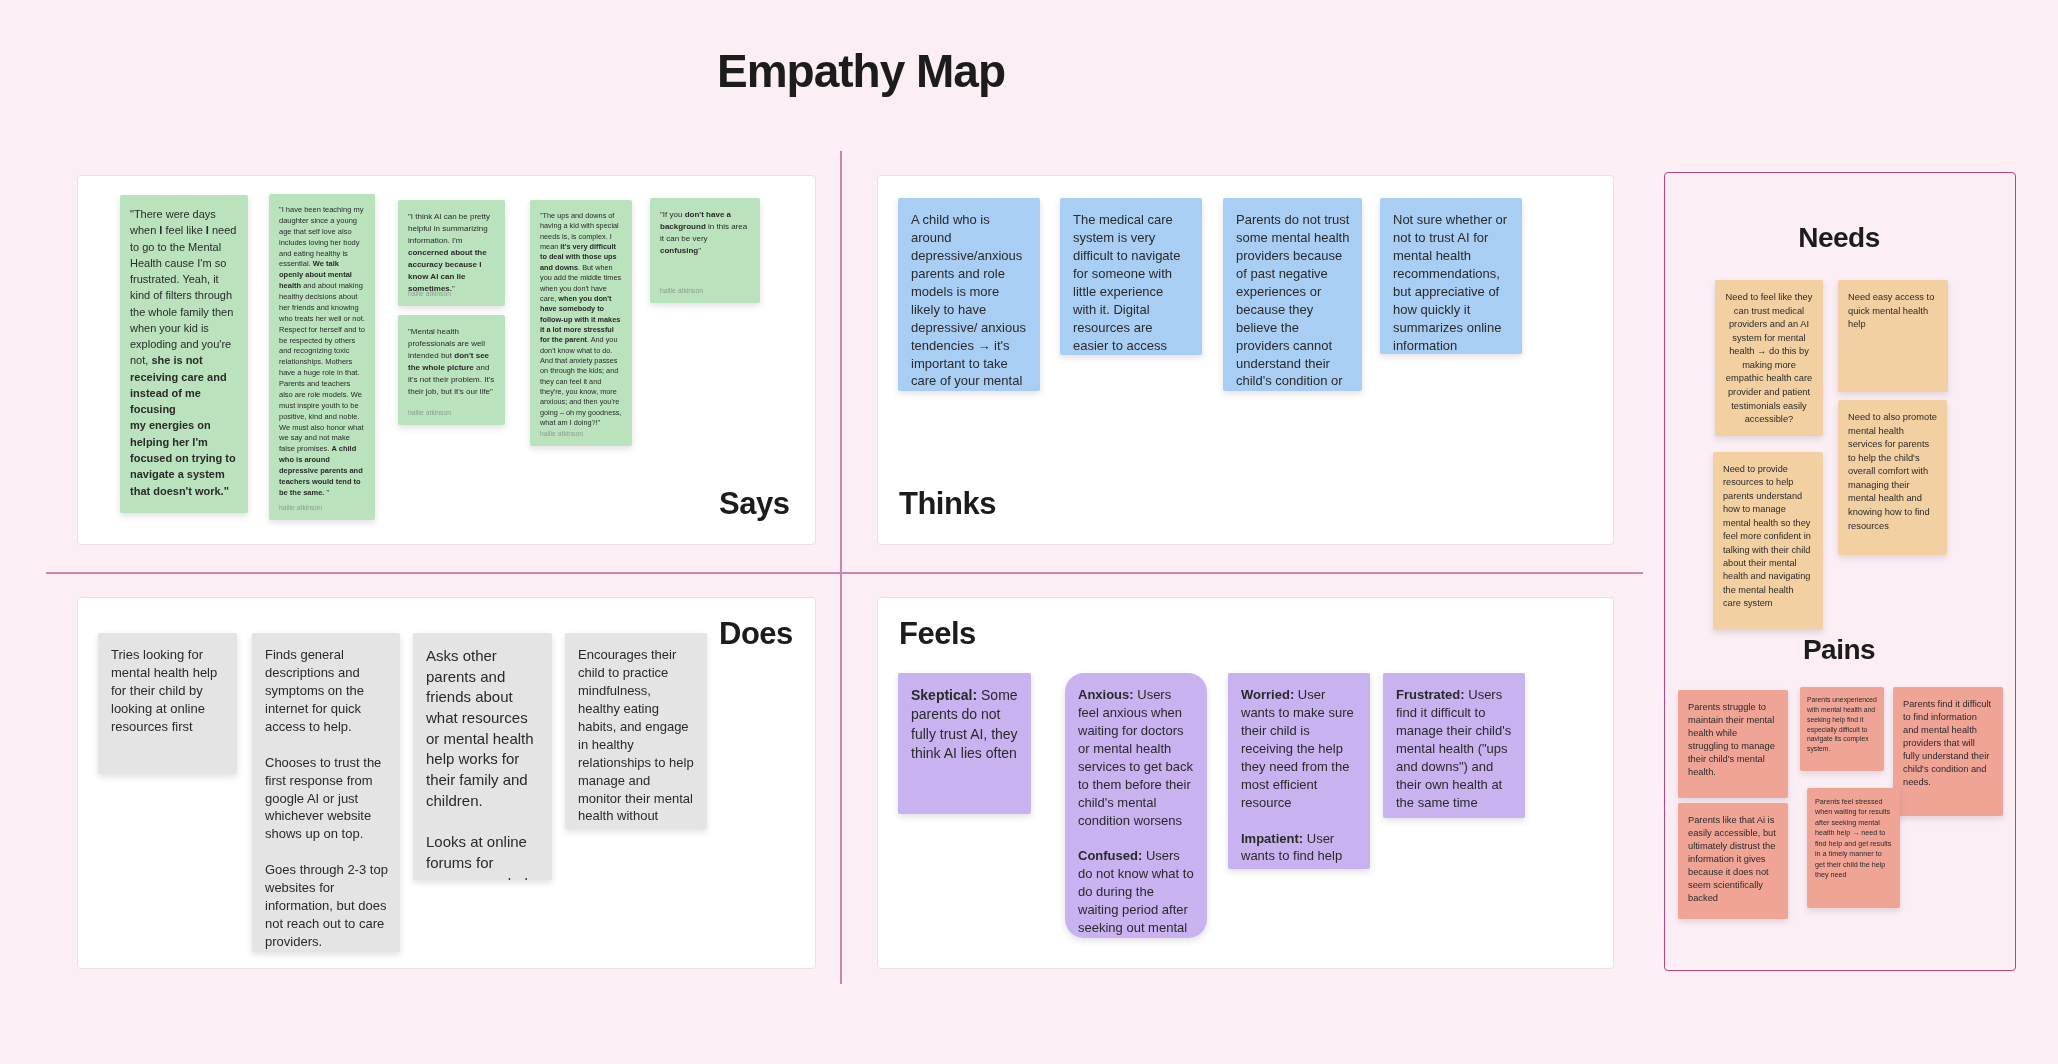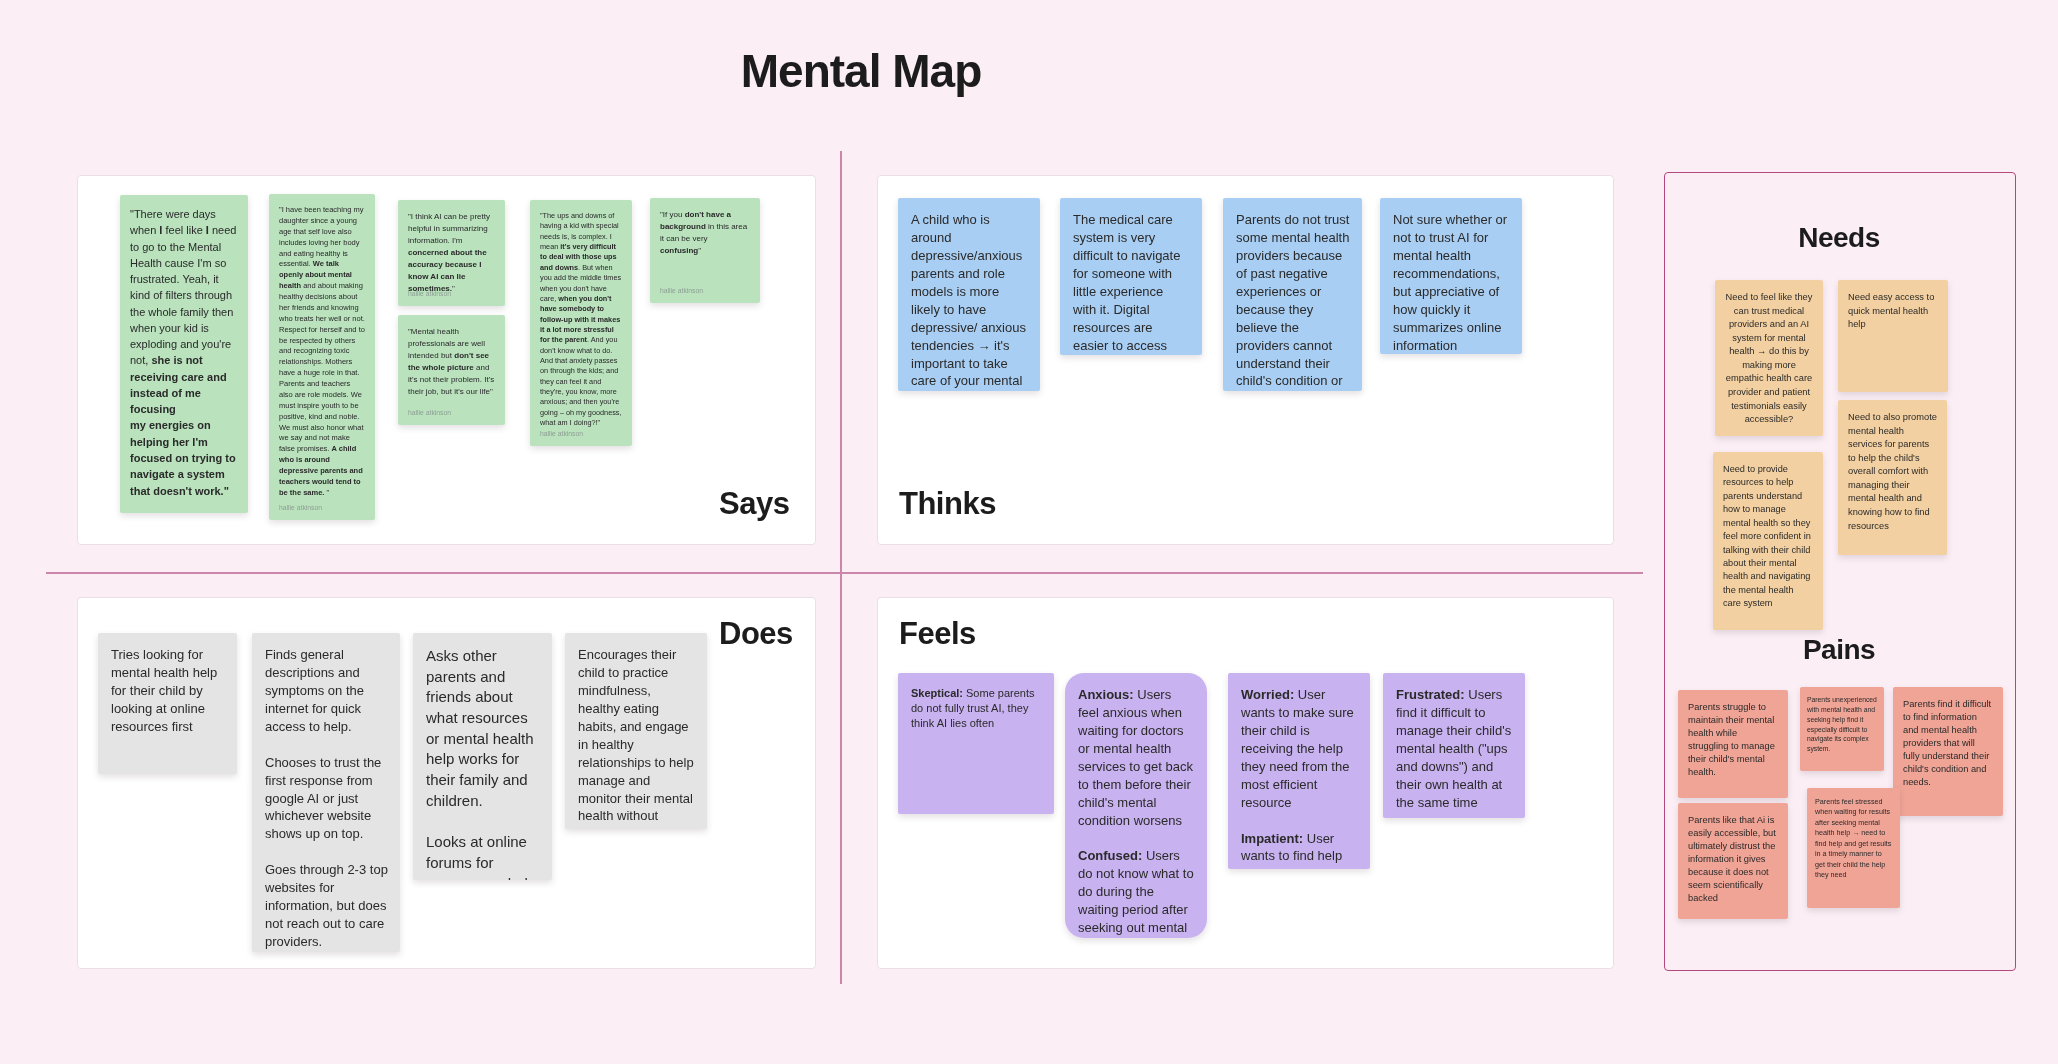--- a/index.html
+++ b/index.html
@@ -44,21 +44,21 @@
   .author{
     position:absolute;left:10px;bottom:7px;font-size:6.8px;color:var(--author,#8f9f95);
     font-weight:400;
   }
 </style>
 </head>
 <body>
 
 <div class="board">
 
-  <div class="title">Mental Map</div>
+  <div class="title">Empathy Map</div>
 
   <div class="divider" style="left:840px;top:151px;width:2px;height:833px;"></div>
   <div class="divider" style="left:46px;top:572px;width:1597px;height:2px;"></div>
 
   <div class="quad" style="left:77px;top:175px;width:737px;height:368px;"></div>
   <div class="quad-label" style="left:719px;top:486px;">Says</div>
 
   <div class="note green" style="left:120px;top:195px;width:128px;height:318px;font-size:11px;line-height:1.48;">
     <div>"There were days when <b>I</b> feel like <b>I</b> need to go to the Mental Health cause I'm so frustrated. Yeah, it kind of filters through the whole family then when your kid is exploding and you're not, <b>she is not receiving care and instead of me focusing<br>my energies on helping her I'm focused on trying to navigate a system that doesn't work."</b></div>
   </div>
@@ -111,21 +111,21 @@
   <div class="note gray lg" style="left:413px;top:633px;width:139px;height:247px;font-size:15px;">
     <div>Asks other parents and friends about what resources or mental health help works for their family and children.<br><br>Looks at online forums for anonymous help from other care providers and mental health professionals.</div>
   </div>
   <div class="note gray lg" style="left:565px;top:633px;width:142px;height:196px;font-size:13px;">
     <div>Encourages their child to practice mindfulness, healthy eating habits, and engage in healthy relationships to help manage and monitor their mental health without looking for extra resources.</div>
   </div>
 
   <div class="quad" style="left:877px;top:597px;width:735px;height:370px;"></div>
   <div class="quad-label" style="left:899px;top:616px;">Feels</div>
 
-  <div class="note purple lg" style="left:898px;top:673px;width:156px;height:141px;font-size:11px;">
+  <div class="note purple lg" style="left:898px;top:673px;width:133px;height:141px;font-size:14px;">
     <div><b>Skeptical:</b> Some parents do not fully trust AI, they think AI lies often</div>
   </div>
   <div class="note purple lg" style="left:1065px;top:673px;width:142px;height:265px;font-size:13px;border-radius:19px;">
     <div><b>Anxious:</b> Users feel anxious when waiting for doctors or mental health services to get back to them before their child's mental condition worsens<br><br><b>Confused:</b> Users do not know what to do during the waiting period after seeking out mental health help for their child</div>
   </div>
   <div class="note purple lg" style="left:1228px;top:673px;width:142px;height:196px;font-size:13px;">
     <div><b>Worried:</b> User wants to make sure their child is receiving the help they need from the most efficient resource<br><br><b>Impatient:</b> User wants to find help for their child quickly</div>
   </div>
   <div class="note purple lg" style="left:1383px;top:673px;width:142px;height:145px;font-size:13px;">
     <div><b>Frustrated:</b> Users find it difficult to manage their child's mental health ("ups and downs") and their own health at the same time</div>

